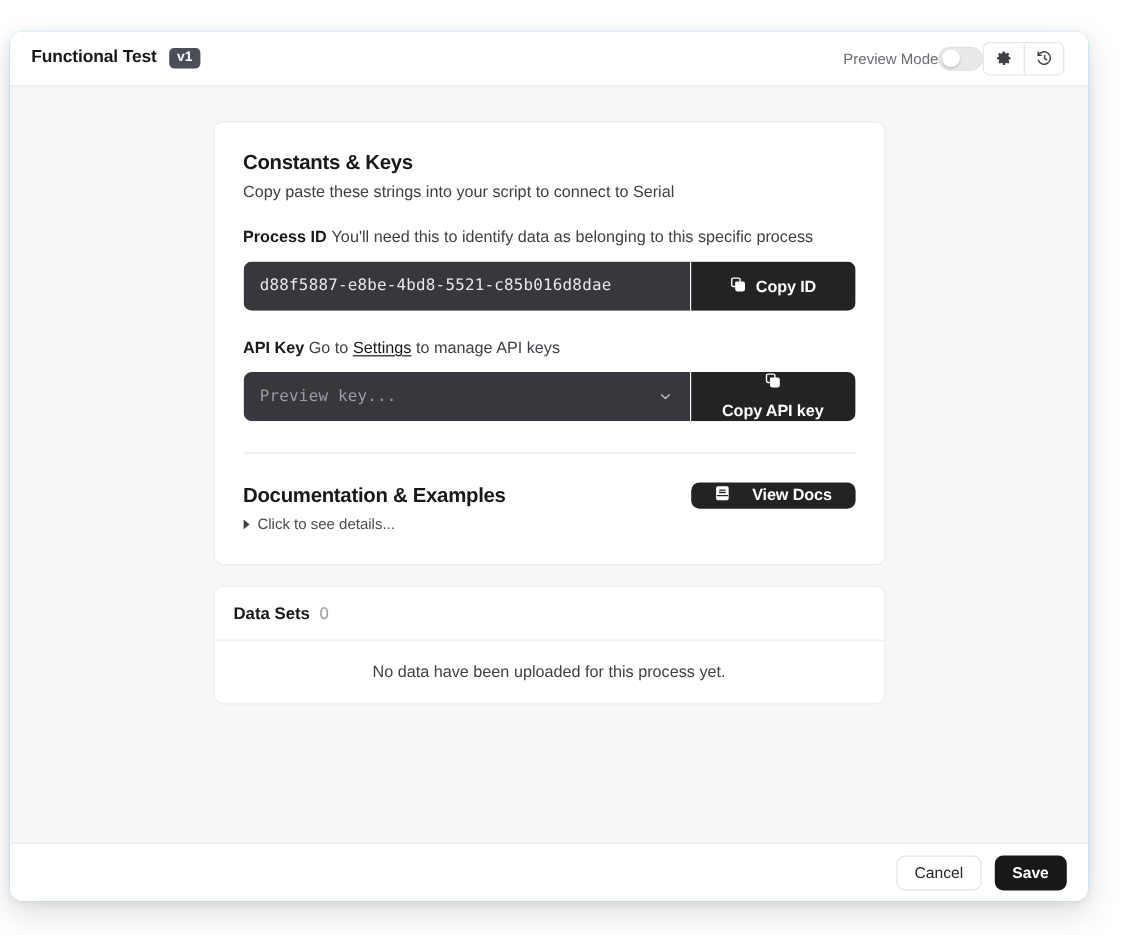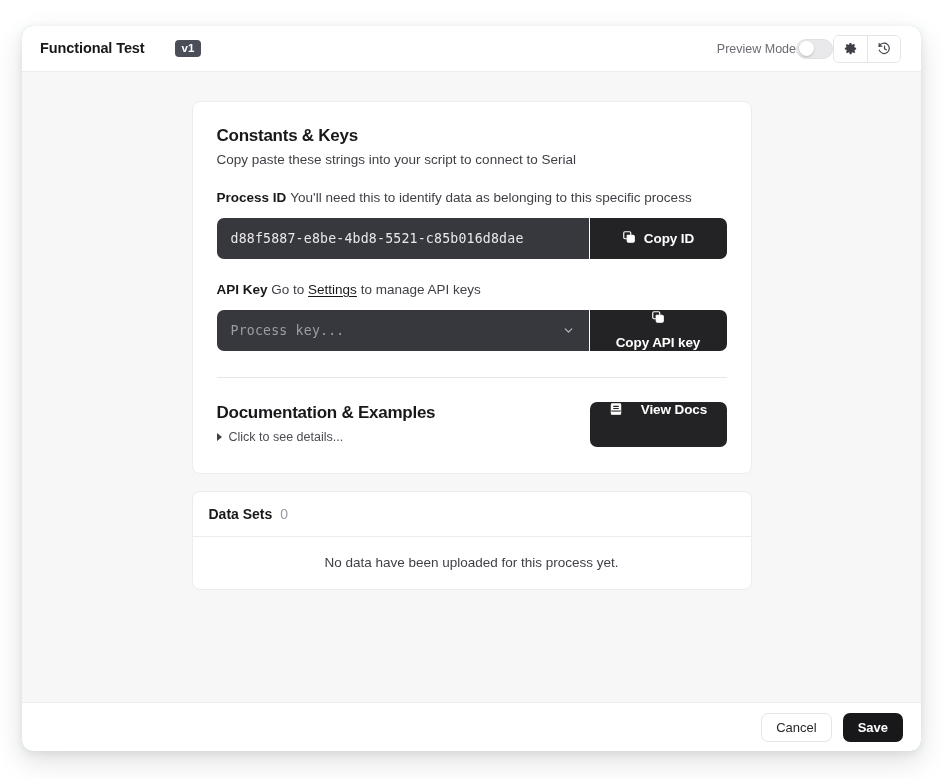--- a/index.html
+++ b/index.html
@@ -8,21 +8,21 @@
     width: 944px;
     height: 779px;
     background: #ffffff;
     font-family: "Liberation Sans", sans-serif;
     -webkit-font-smoothing: antialiased;
   }
 
   
   .modal {
     position: absolute;
-    left: 22px;
+    left: 8px;
     top: 26px;
     width: 899px;
     height: 725px;
     background: #7dd3fc;
     border-radius: 11px;
     box-shadow: 0 10px 28px rgba(0,0,0,0.13), 0 2px 8px rgba(0,0,0,0.07);
     display: flex;
     flex-direction: column;
     overflow: hidden;
   }
@@ -45,21 +45,20 @@
     letter-spacing: -0.1px;
   }
   .version-badge {
     background: #4b4d57;
     color: #ffffff;
     font-size: 11.5px;
     font-weight: 600;
     border-radius: 4px;
     padding: 2px 7px 3px;
     line-height: 1.1;
-    margin-left: 20px;
   }
   .header-right {
     margin-left: auto;
     display: flex;
     align-items: center;
     text-align: center;
   }
   .preview-label {
     font-size: 12.5px;
     color: #6b6b73;
@@ -218,24 +217,24 @@
   .tri {
     width: 0; height: 0;
     border-left: 5px solid #3f3f46;
     border-top: 4px solid transparent;
     border-bottom: 4px solid transparent;
   }
   .docs-btn {
     background: #232325;
     color: #ffffff;
     border-radius: 7px;
-    height: 45px;
+    height: 22px;
     width: 137px;
     display: flex;
-    align-items: flex-start;
+    align-items: center;
     justify-content: center;
     gap: 18px;
     font-size: 13.5px;
     font-weight: bold;
     cursor: pointer;
     letter-spacing: -0.1px;
   }
 
   
   .ds-header {
@@ -359,21 +358,21 @@
 
       <div class="field-label">
         <b>API Key</b>
         <span>Go to</span>
         <span class="link-underline">Settings</span>
         <span>to manage API keys</span>
       </div>
 
       <div class="input-row">
         <div class="dark-input dark-select placeholder">
-          <span>Process key...</span>
+          <span>Preview key...</span>
           <span class="chev">
             <svg width="13" height="13" viewBox="0 0 24 24" fill="none" stroke="currentColor" stroke-width="2.2" stroke-linecap="round" stroke-linejoin="round">
               <path d="M6 9l6 6 6-6"></path>
             </svg>
           </span>
         </div>
         <div class="dark-btn w-copykey">
           <span>
             <svg width="14" height="14" viewBox="0 0 24 24" fill="none" stroke="#ffffff" stroke-width="2" stroke-linecap="round" stroke-linejoin="round">
               <rect x="3" y="3" width="12" height="12" rx="2"></rect>

